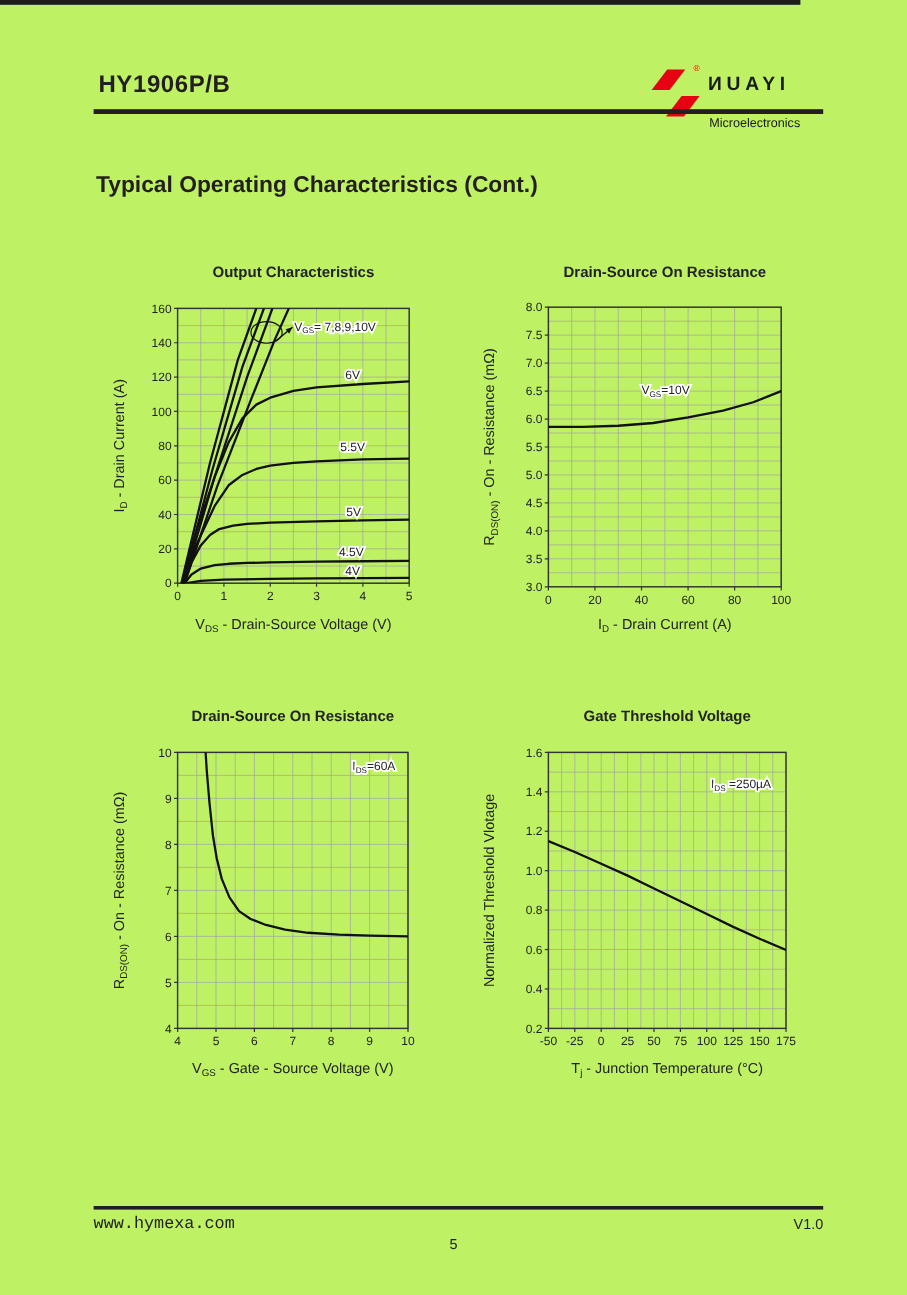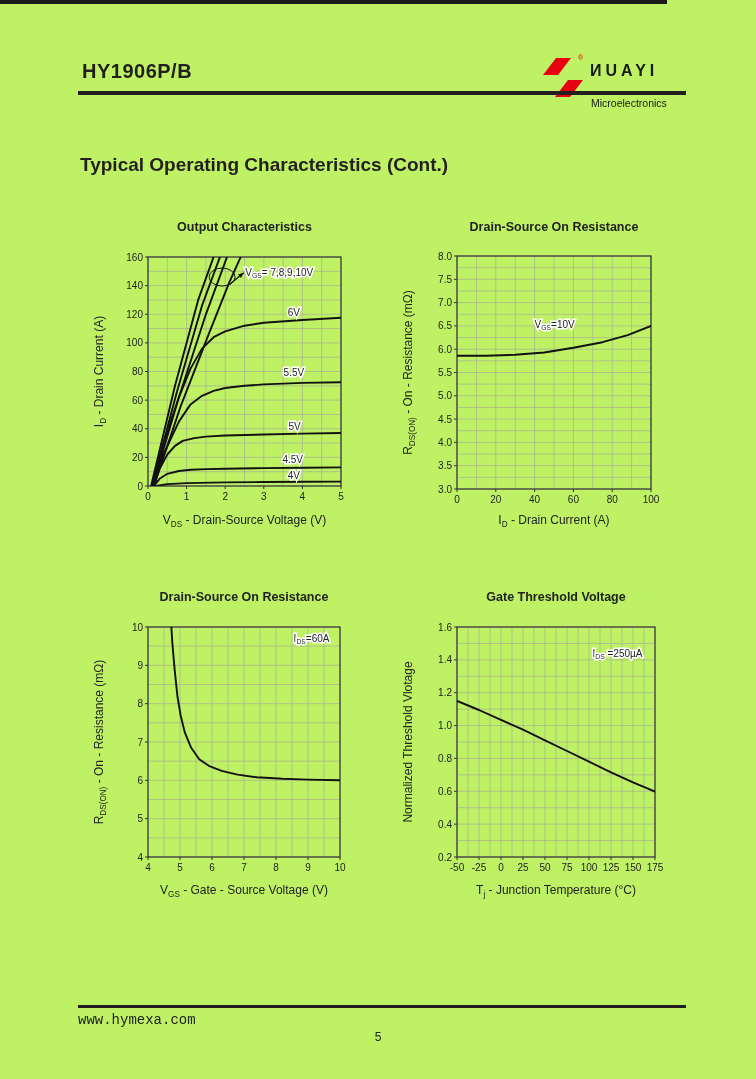--- a/index.html
+++ b/index.html
@@ -8,21 +8,21 @@
   .abs{position:absolute;}
   #top-strip{left:0;top:0;width:667px;height:4px;background:#1c1c1c;}
   #part-number{left:82px;top:60px;font-size:20px;font-weight:bold;color:#231f20;letter-spacing:.5px;}
   #header-rule{left:78px;top:91px;width:608px;height:4px;background:#231f20;}
   #logo{left:540px;top:44px;width:152px;height:48px;margin-top:10px;}
   #logo-bolt{position:absolute;left:0;top:0;}
   #logo-brand{position:absolute;left:50px;top:8px;font-size:16px;font-weight:700;
               letter-spacing:4px;color:#1a1a1a;}
   #logo-sub{position:absolute;left:51px;top:43px;font-size:10.5px;color:#1a1a1a;}
   #logo-reg{position:absolute;left:38px;top:0px;font-size:7px;}
-  #section-title{left:80px;top:154px;font-size:19px;font-weight:bold;color:#231f20;}
+  #section-title{left:80px;top:144px;font-size:19px;font-weight:bold;color:#231f20;}
   .chart-box{position:absolute;}
   #footer-rule{left:78px;top:1005px;width:608px;height:3px;background:#231f20;}
   #footer-site{left:78px;top:1012px;font-size:14px;font-family:Liberation Mono, monospace;color:#222;}
   #footer-version{left:78px;top:1013px;width:608px;text-align:right;font-size:12px;color:#222;}
   #footer-page{left:0;top:1030px;width:756px;text-align:center;font-size:12px;color:#222;}
 </style>
 </head>
 <body>
 
 <div id="page">
@@ -348,14 +348,15 @@
         <text x="67" y="48.5" font-size="10" text-anchor="end" fill="#222" font-family="&quot;Liberation Sans&quot;,sans-serif"><tspan>1.6</tspan></text>
         <path d="M72.0,118.9 L94.0,128.0 L116.0,137.8 L138.0,147.7 L160.0,158.4 L182.0,169.0 L204.0,179.7 L226.0,190.4 L248.0,200.3 L270.0,209.6" fill="none" stroke="#111" stroke-width="1.9" stroke-linejoin="round" stroke-linecap="round" clip-path="url(#clip3)"></path>
         <text x="207.51999999999998" y="74.57142857142858" font-size="10" text-anchor="start" fill="#222" font-family="&quot;Liberation Sans&quot;,sans-serif" stroke="#fff" stroke-width="3" paint-order="stroke"><tspan>I</tspan><tspan dy="2.2" font-size="6.800000000000001">DS</tspan><tspan dy="-2.2"> =250µA</tspan></text>
         <text x="171" y="19" font-size="12.5" text-anchor="middle" fill="#222" font-family="&quot;Liberation Sans&quot;,sans-serif" font-weight="bold"><tspan>Gate Threshold Voltage</tspan></text>
         <text x="171" y="312" font-size="12" text-anchor="middle" fill="#222" font-family="&quot;Liberation Sans&quot;,sans-serif"><tspan>T</tspan><tspan dy="2.64" font-size="8.16">j</tspan><tspan dy="-2.64"> - Junction Temperature (°C)</tspan></text>
         <text x="27" y="160" font-size="12" text-anchor="middle" fill="#222" font-family="&quot;Liberation Sans&quot;,sans-serif" transform="rotate(-90 27 160)"><tspan>Normalized Threshold Vlotage</tspan></text>
       </svg></div>
 
   <div class="abs" id="footer-rule"></div>
   <div class="abs" id="footer-site">www.hymexa.com</div>
+  <div class="abs" id="footer-version">V1.0</div>
   <div class="abs" id="footer-page">5</div>
 </div>
 
 </body></html>

